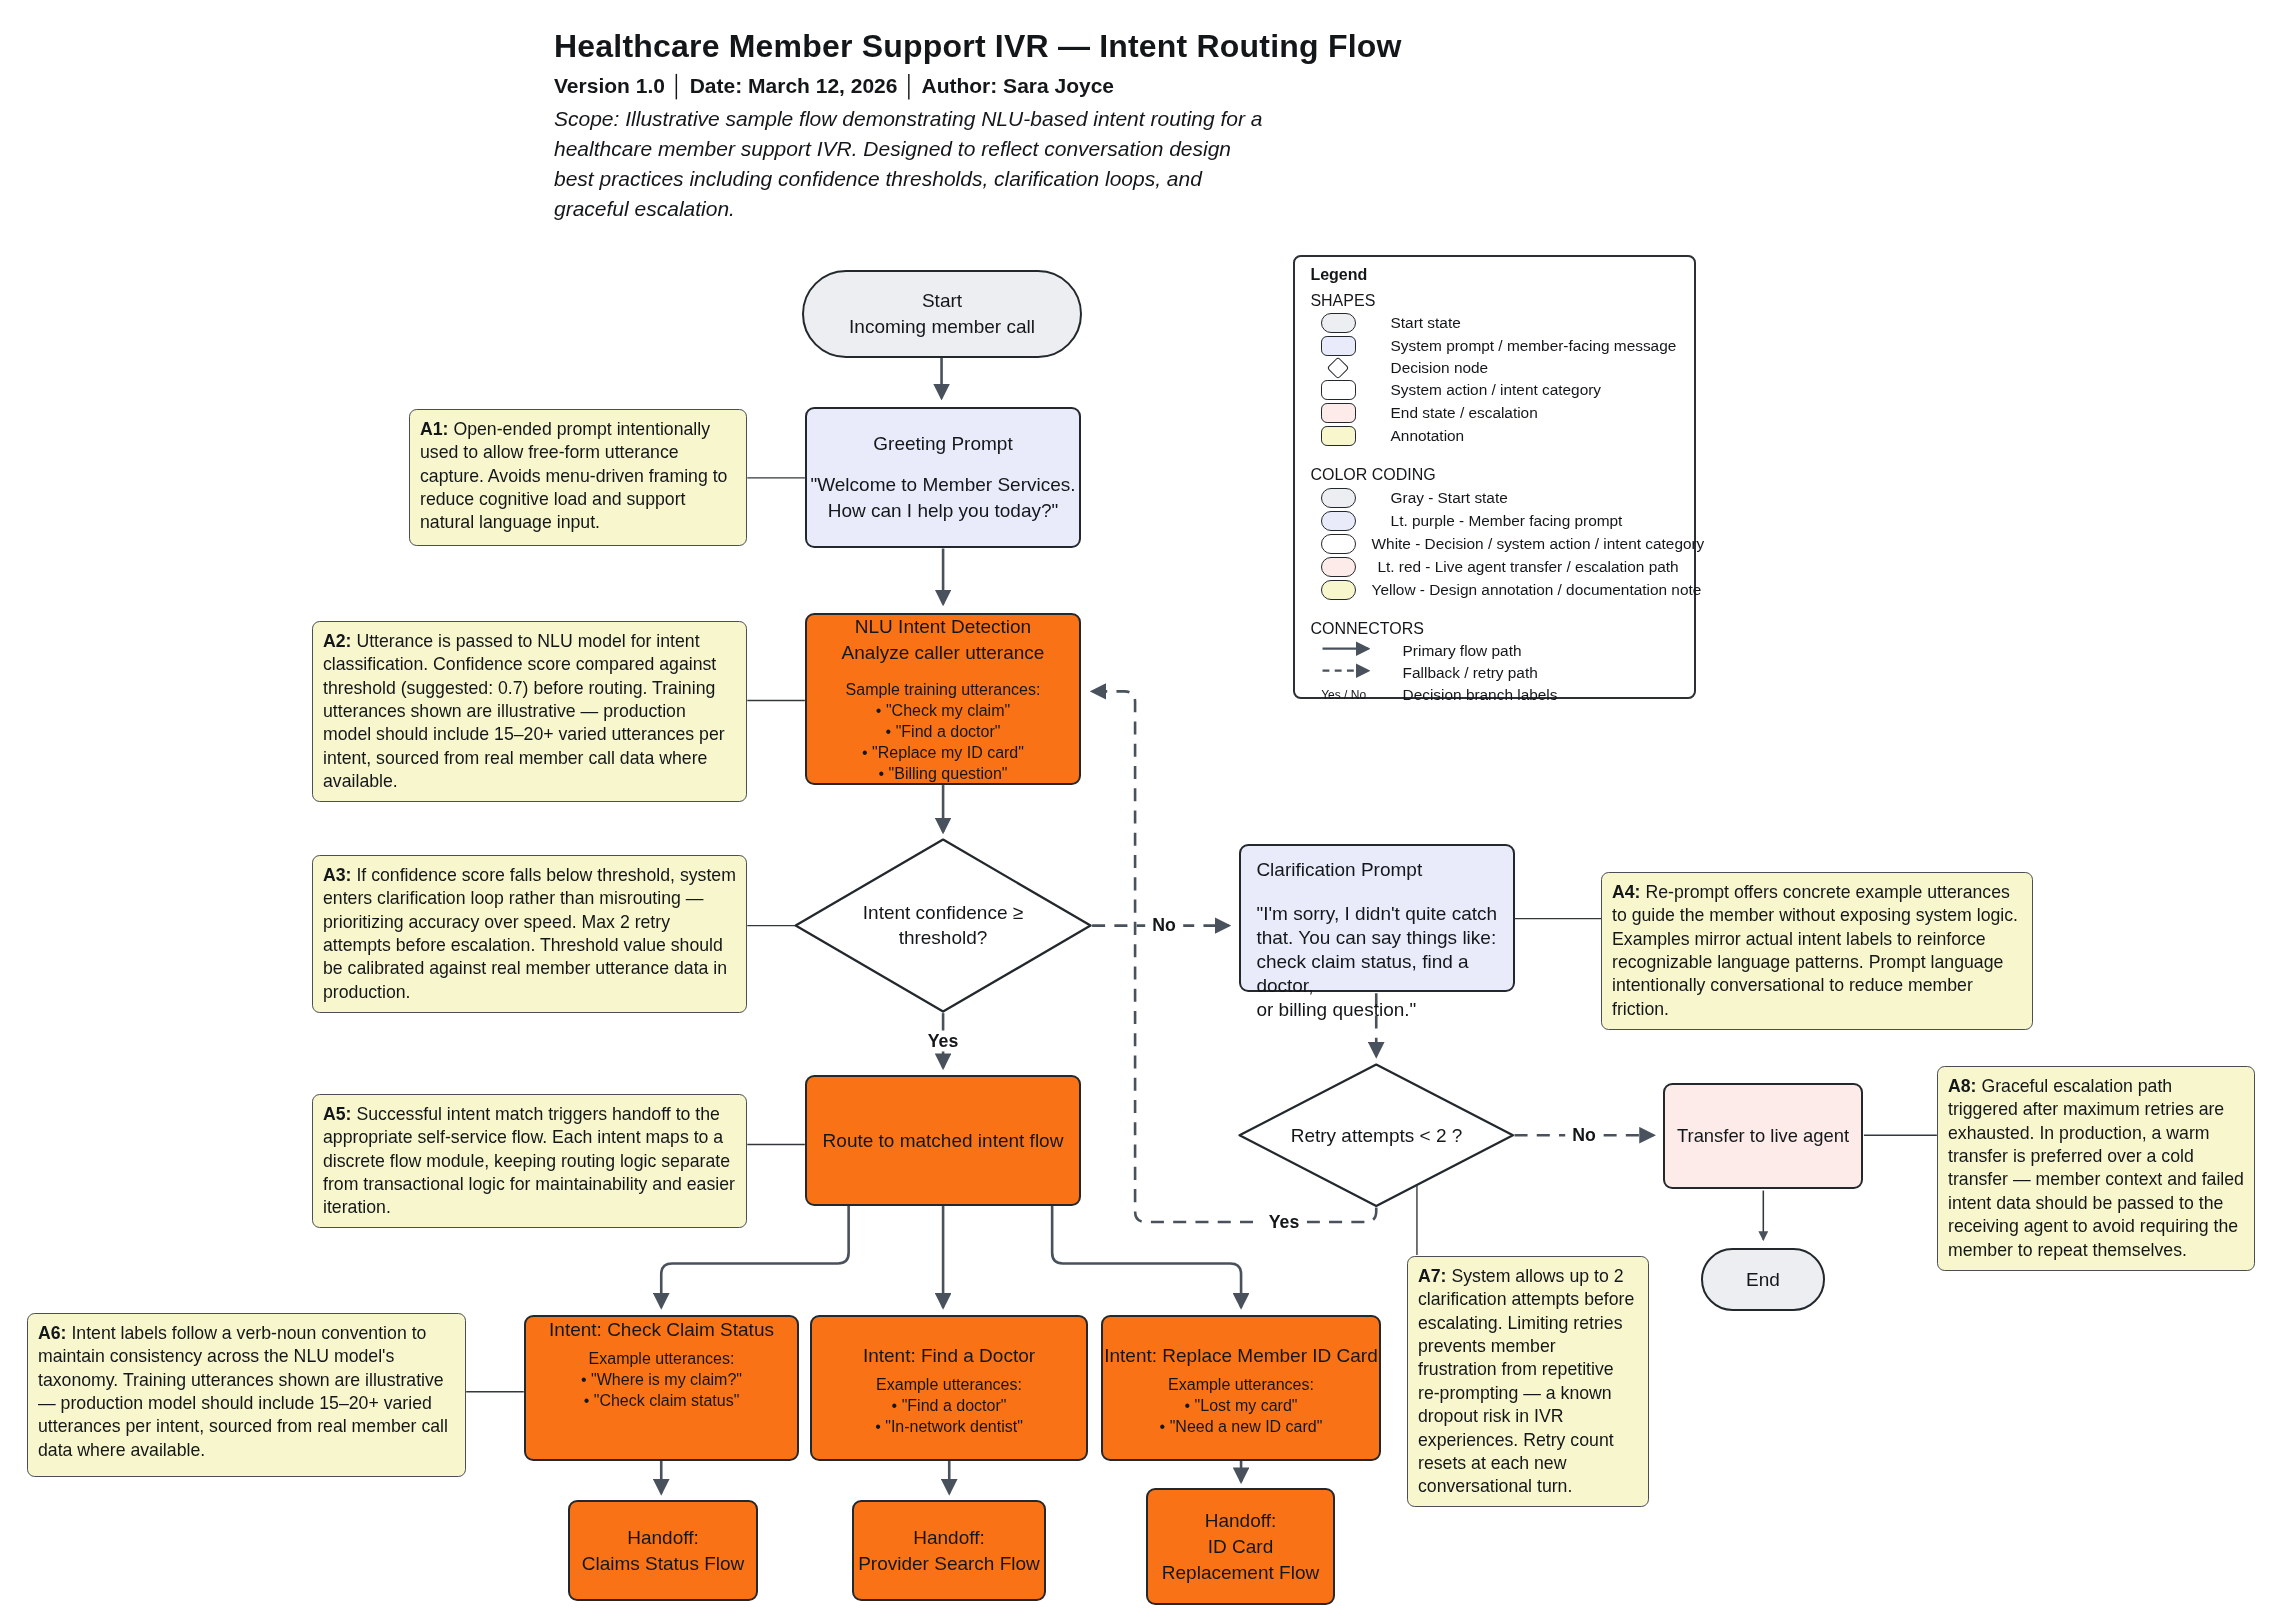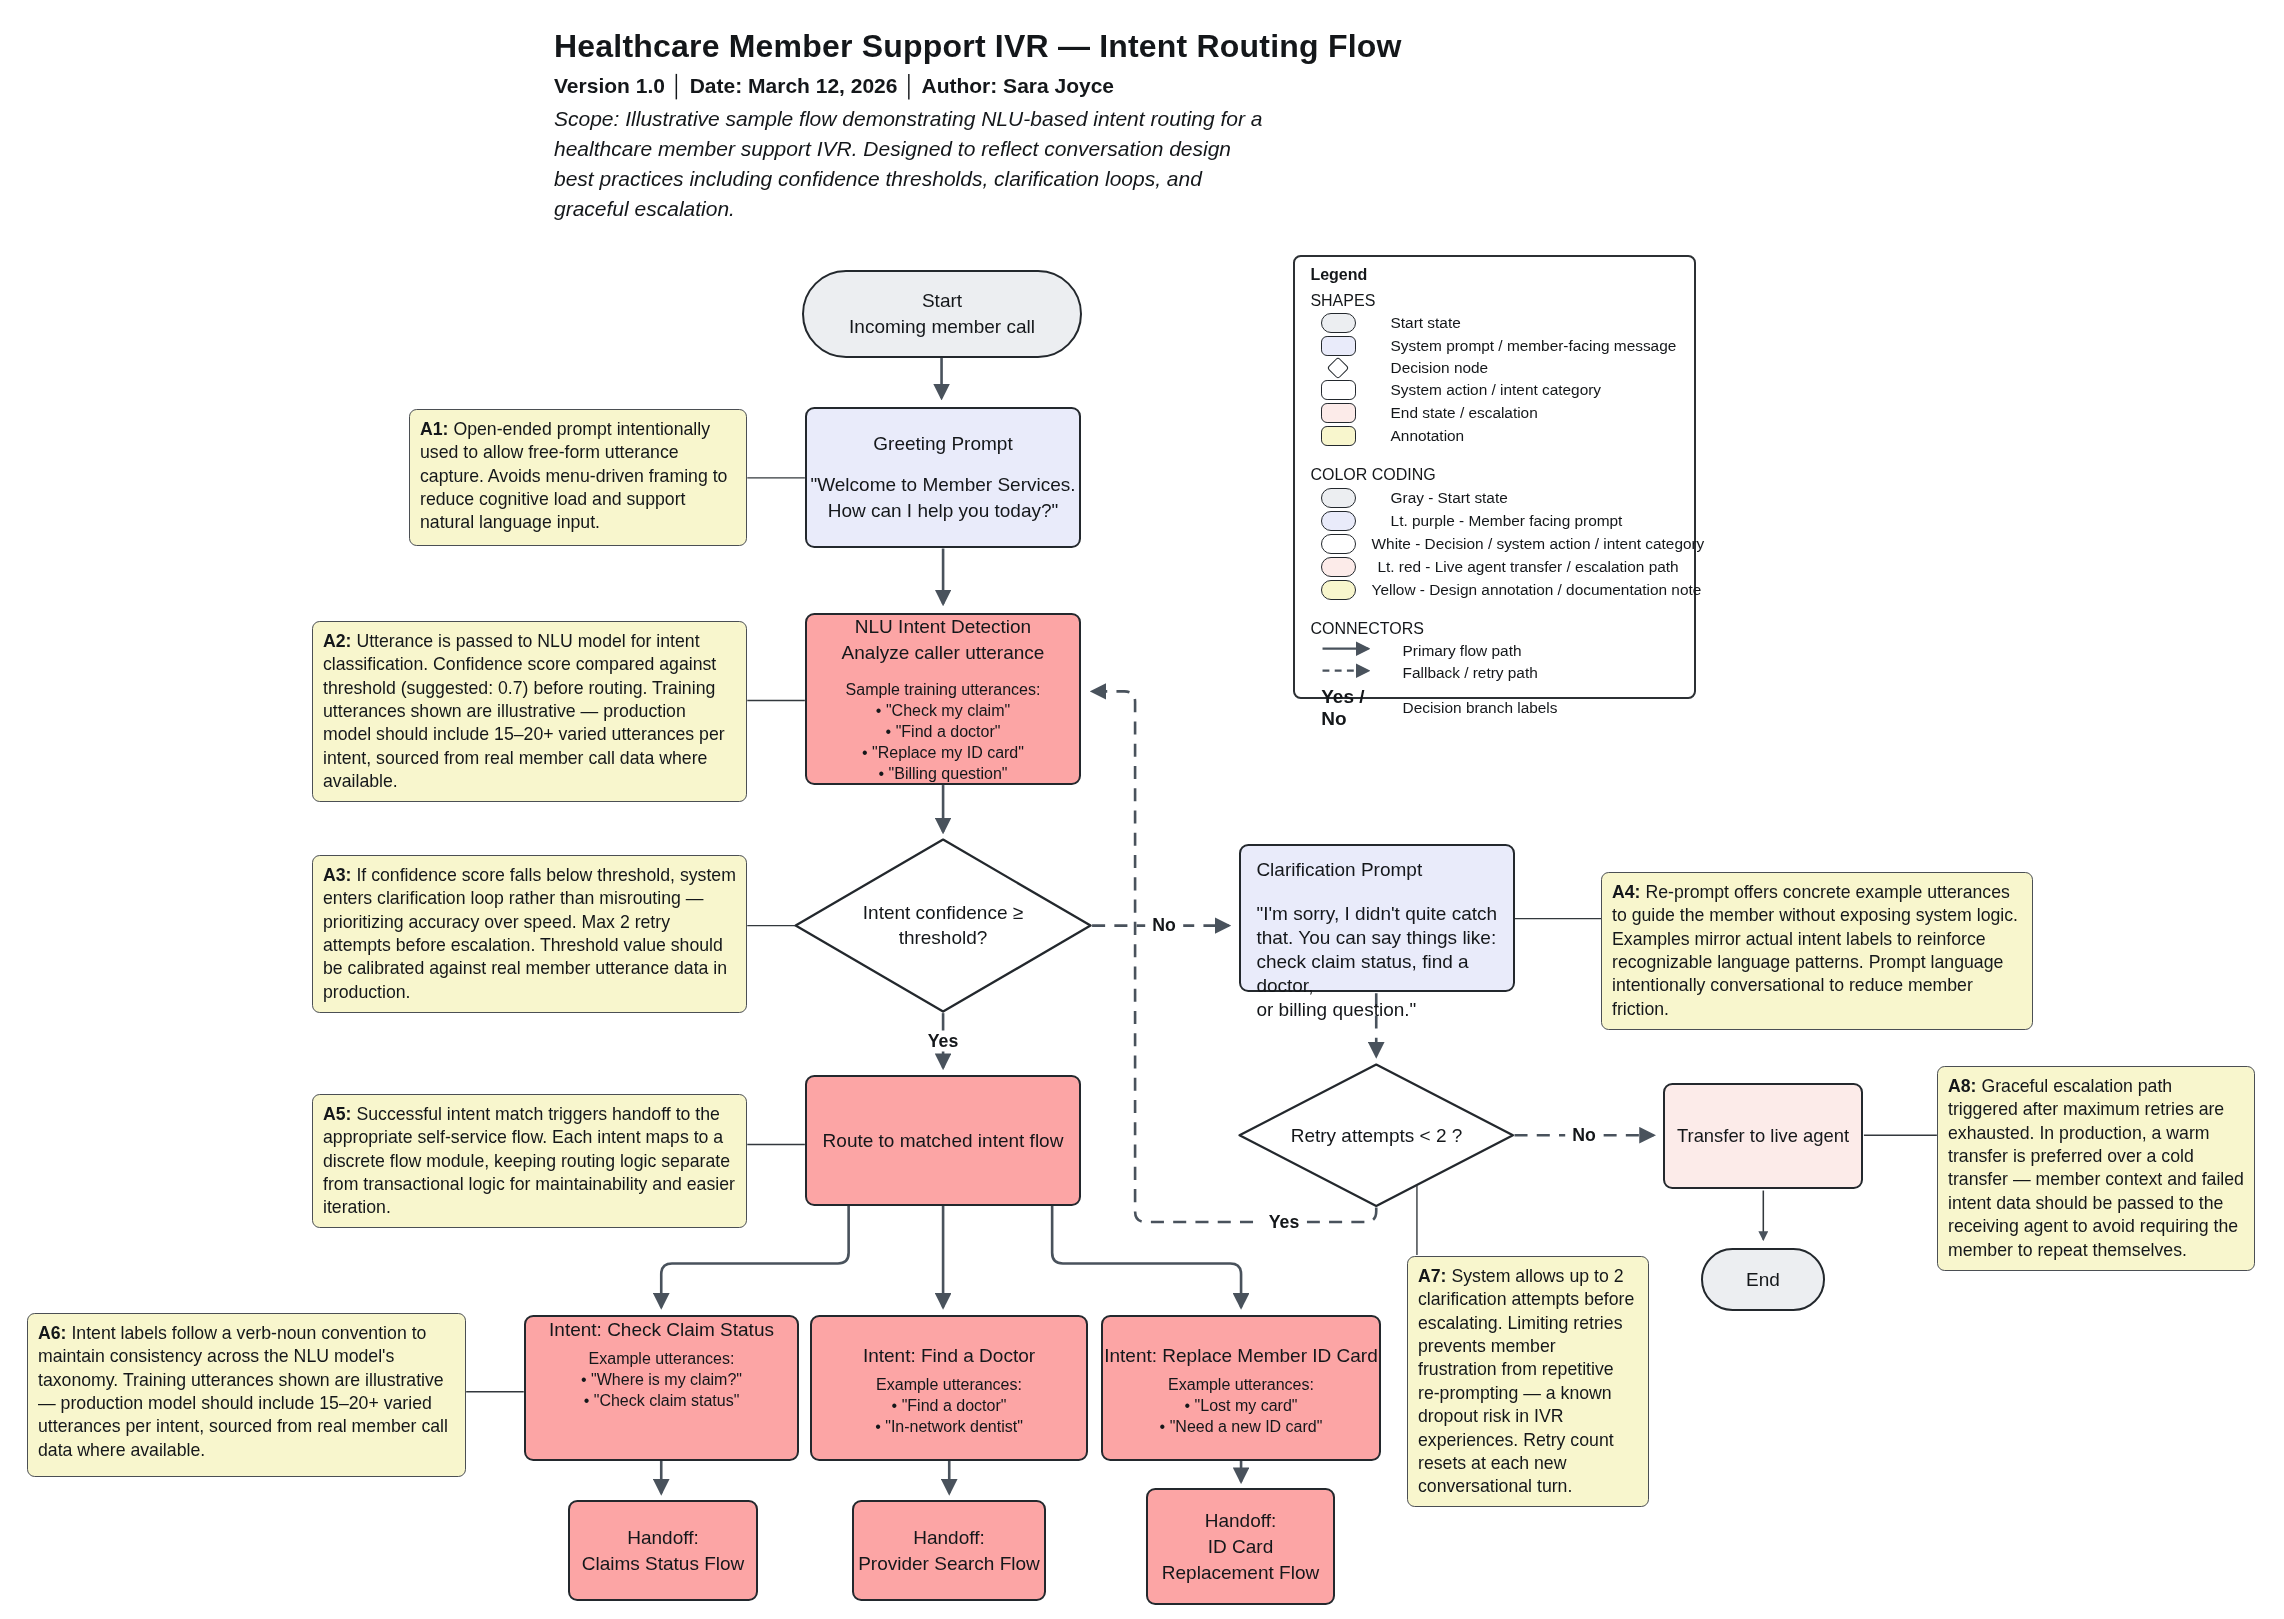--- a/index.html
+++ b/index.html
@@ -3,21 +3,21 @@
 <meta charset="utf-8">
 <style>
   html,body{margin:0;padding:0;background:#ffffff;}
   #canvas{position:relative;width:2284px;height:1620px;background:#ffffff;overflow:hidden;
     font-family:"Liberation Sans","DejaVu Sans",sans-serif;color:#14171a;}
   
   .hdr-title{position:absolute;left:554px;top:28px;font-size:32px;font-weight:700;letter-spacing:0.2px;}
   .hdr-meta{position:absolute;left:554px;top:74px;font-size:21px;font-weight:bold;}
   .hdr-scope{position:absolute;left:554px;top:104px;width:714px;font-size:21px;font-style:italic;line-height:30px;}
   
-  .node{position:absolute;box-sizing:border-box;border:2.3px solid #23282d;background:#fca5a5;border-radius:9.2px;
+  .node{position:absolute;box-sizing:border-box;border:2.3px solid #23282d;background:#f97316;border-radius:9.2px;
         display:flex;flex-direction:column;align-items:center;justify-content:center;text-align:center;
         font-size:19px;line-height:26px;z-index:3;}
   .node.stadium{border-radius:46px;background:#eceef1;}
   .node.prompt{background:#e9ebfa;}
   .node.escalate{background:#fcebe9;}
   .node .t-title{font-size:19px;}
   .node .t-sub{font-size:16px;line-height:21px;margin-top:12.3px;}
   .node .bullet{font-size:16px;line-height:21px;}
   .node .bullet::before{content:"• ";} .gap20{height:15.4px;}
   
@@ -37,21 +37,21 @@
           border:2.3px solid #2c3034;border-radius:7.7px;background:#fff;z-index:3;padding:7.7px 15.4px;}
   .legend h1{margin:1.5px 0 7.7px;text-align:left;font-size:16px;font-weight:700;}
   .lg-sec{font-size:16px;margin:7.7px 0 3.1px;}
   .lg-row{display:flex;align-items:center;margin:3.1px 0 3.1px 10.8px;font-size:15.4px;}
   .lg-row .lab{margin-left:15.4px;white-space:nowrap;}
   .swbox{width:54px;display:flex;justify-content:flex-start;align-items:center;}
   .sw{display:inline-block;box-sizing:border-box;width:35px;height:20px;border:1.9px solid #23282d;border-radius:6.1px;background:#fff;}
   .sw.stadium{border-radius:10px;}
   .sw.gray{background:#eceef1;} .sw.purple{background:#e9ebfa;} .sw.red{background:#fcebe9;} .sw.yellow{background:#f8f6cd;}
   .sw.diam{width:16px;height:16px;border-radius:3.1px;transform:rotate(45deg);margin-left:9.2px;}
-  .lg-key{width:66px;font-weight:700;font-size:19px;}
+  .lg-key{width:66px;font-weight:400;font-size:12px;}
   .lg-arrow{width:66px;}
   svg.overlay{position:absolute;left:0;top:0;z-index:2;}
 </style>
 </head>
 <body>
 
 <div id="canvas">
 
   <div class="hdr-title">Healthcare Member Support IVR — Intent Routing Flow</div>
   <div class="hdr-meta">Version 1.0 │ Date: March 12, 2026 │ Author: Sara Joyce</div>

